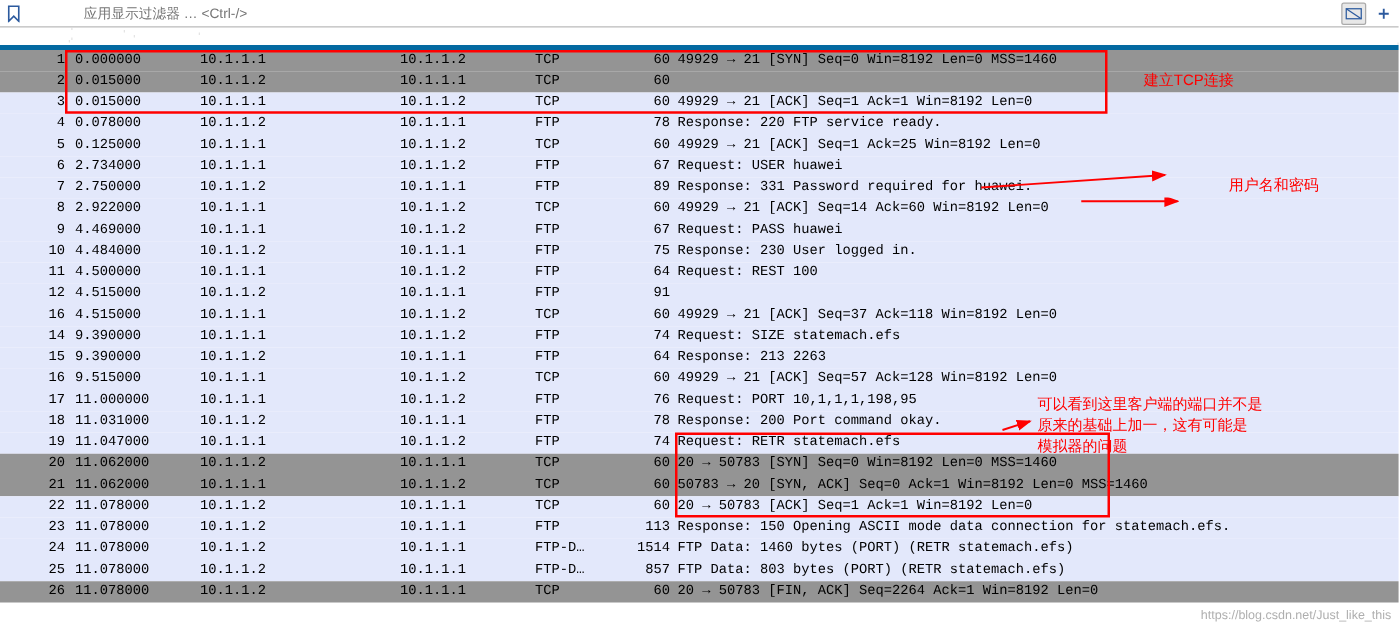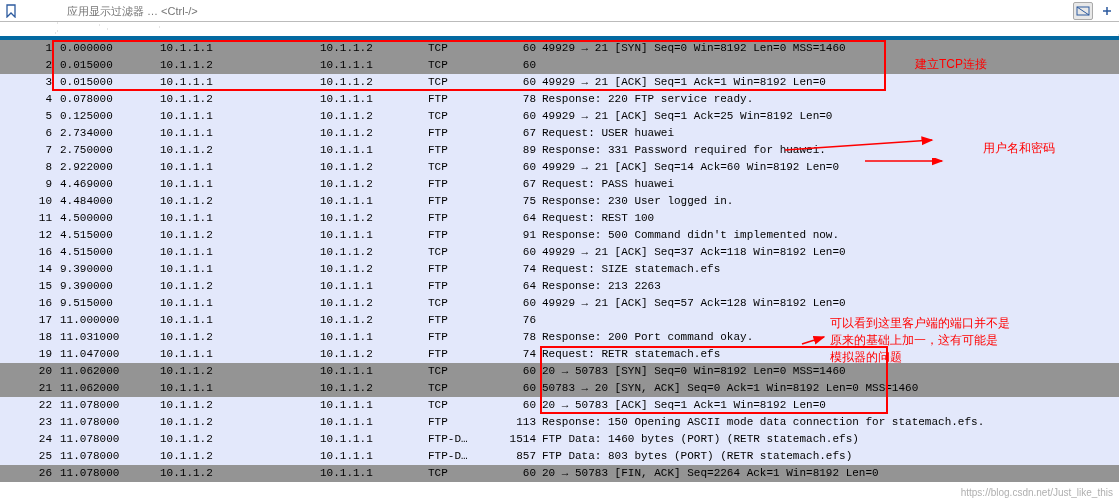--- a/index.html
+++ b/index.html
@@ -262,21 +262,20 @@
       <div class="col-len">64</div>
       <div class="col-info">Request: REST 100</div>
     </div>
     <div class="prow ftp-bg">
       <div class="col-no">12</div>
       <div class="col-time">4.515000</div>
       <div class="col-src">10.1.1.2</div>
       <div class="col-dst">10.1.1.1</div>
       <div class="col-proto">FTP</div>
       <div class="col-len">91</div>
-      <div class="col-info">Response: 500 Command didn't implemented now.</div>
     </div>
     <div class="prow tcp-bg">
       <div class="col-no">16</div>
       <div class="col-time">4.515000</div>
       <div class="col-src">10.1.1.1</div>
       <div class="col-dst">10.1.1.2</div>
       <div class="col-proto">TCP</div>
       <div class="col-len">60</div>
       <div class="col-info">49929 → 21 [ACK] Seq=37 Ack=118 Win=8192 Len=0</div>
     </div>
@@ -307,20 +306,21 @@
       <div class="col-len">60</div>
       <div class="col-info">49929 → 21 [ACK] Seq=57 Ack=128 Win=8192 Len=0</div>
     </div>
     <div class="prow ftp-bg">
       <div class="col-no">17</div>
       <div class="col-time">11.000000</div>
       <div class="col-src">10.1.1.1</div>
       <div class="col-dst">10.1.1.2</div>
       <div class="col-proto">FTP</div>
       <div class="col-len">76</div>
+      <div class="col-info">Request: PORT 10,1,1,1,198,95</div>
     </div>
     <div class="prow ftp-bg">
       <div class="col-no">18</div>
       <div class="col-time">11.031000</div>
       <div class="col-src">10.1.1.2</div>
       <div class="col-dst">10.1.1.1</div>
       <div class="col-proto">FTP</div>
       <div class="col-len">78</div>
       <div class="col-info">Response: 200 Port command okay.</div>
     </div>

